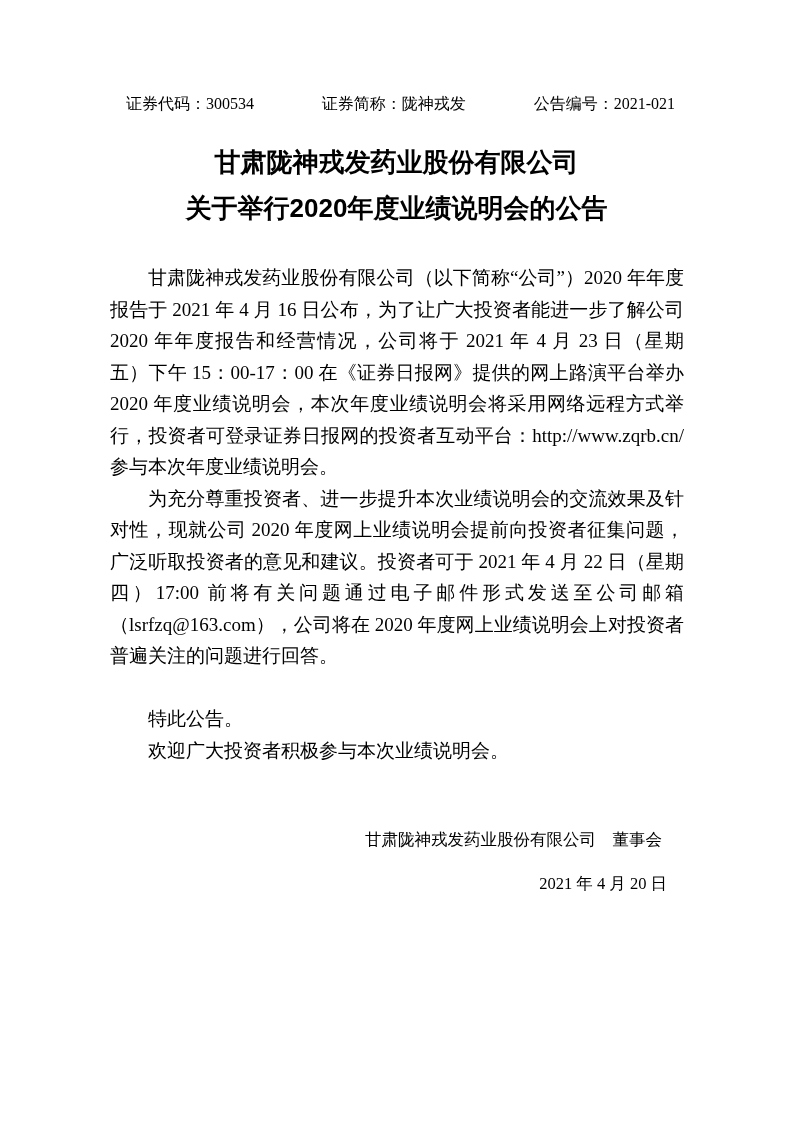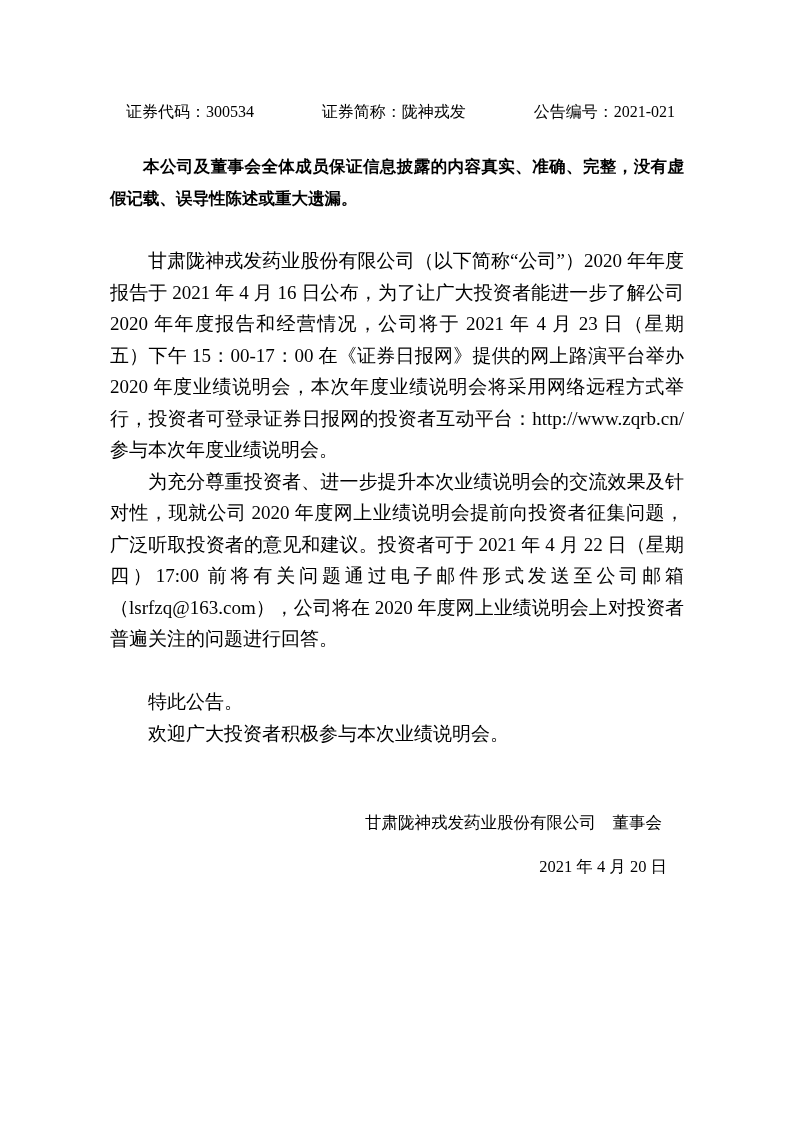--- a/index.html
+++ b/index.html
@@ -12,21 +12,21 @@
     width: 793px;
     height: 1122px;
     background: #ffffff;
     color: #000000;
     font-family: "Liberation Serif", serif;
     overflow: hidden;
     box-sizing: border-box;
   }
   .header-row {
     padding-top: 94px;
-    margin: 8px 118px 0 126px;
+    margin: 0 118px 0 126px;
     display: flex;
     justify-content: space-between;
     font-size: 16px;
     line-height: 19px;
     white-space: nowrap;
   }
   .doc-title {
     margin: 26px 0 0 0;
     text-align: center;
     font-family: "Liberation Sans", sans-serif;
@@ -78,22 +78,25 @@
 <body>
 
 <div class="page">
 
   <div class="header-row">
     <span>证券代码：300534</span>
     <span>证券简称：陇神戎发</span>
     <span>公告编号：2021-021</span>
   </div>
 
+  <h1 class="doc-title">
+    <span class="title-line">甘肃陇神戎发药业股份有限公司</span>
+    <span class="title-line">关于举行2020年度业绩说明会的公告</span>
+  </h1>
 
-  <p class="disclaimer">本公司及董事会全体成员保证信息披露的内容真实、准确、完整，没有虚假记载、误导性陈述或重大遗漏。</p>
 
   <div class="body-text">
     <p class="para">甘肃陇神戎发药业股份有限公司（以下简称“公司”）2020 年年度报告于 2021 年 4 月 16 日公布，为了让广大投资者能进一步了解公司 2020 年年度报告和经营情况，公司将于 2021 年 4 月 23 日（星期五）下午 15：00-17：00 在《证券日报网》提供的网上路演平台举办 2020 年度业绩说明会，本次年度业绩说明会将采用网络远程方式举行，投资者可登录证券日报网的投资者互动平台：http://www.zqrb.cn/参与本次年度业绩说明会。</p>
     <p class="para">为充分尊重投资者、进一步提升本次业绩说明会的交流效果及针对性，现就公司 2020 年度网上业绩说明会提前向投资者征集问题，广泛听取投资者的意见和建议。投资者可于 2021 年 4 月 22 日（星期四）17:00 前将有关问题通过电子邮件形式发送至公司邮箱（lsrfzq@163.com），公司将在 2020 年度网上业绩说明会上对投资者普遍关注的问题进行回答。</p>
     <p class="para closing">特此公告。</p>
     <p class="para">欢迎广大投资者积极参与本次业绩说明会。</p>
   </div>
 
   <div class="signature">
     <p class="sig-company">甘肃陇神戎发药业股份有限公司　董事会</p>

